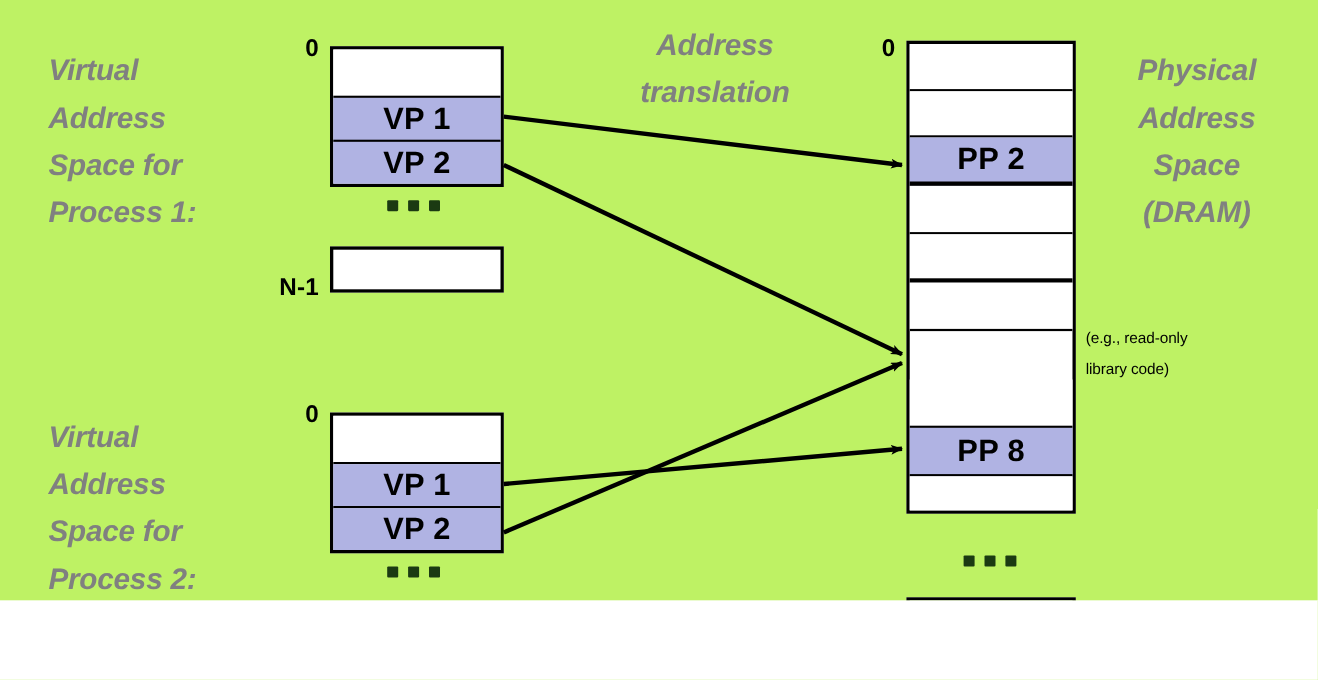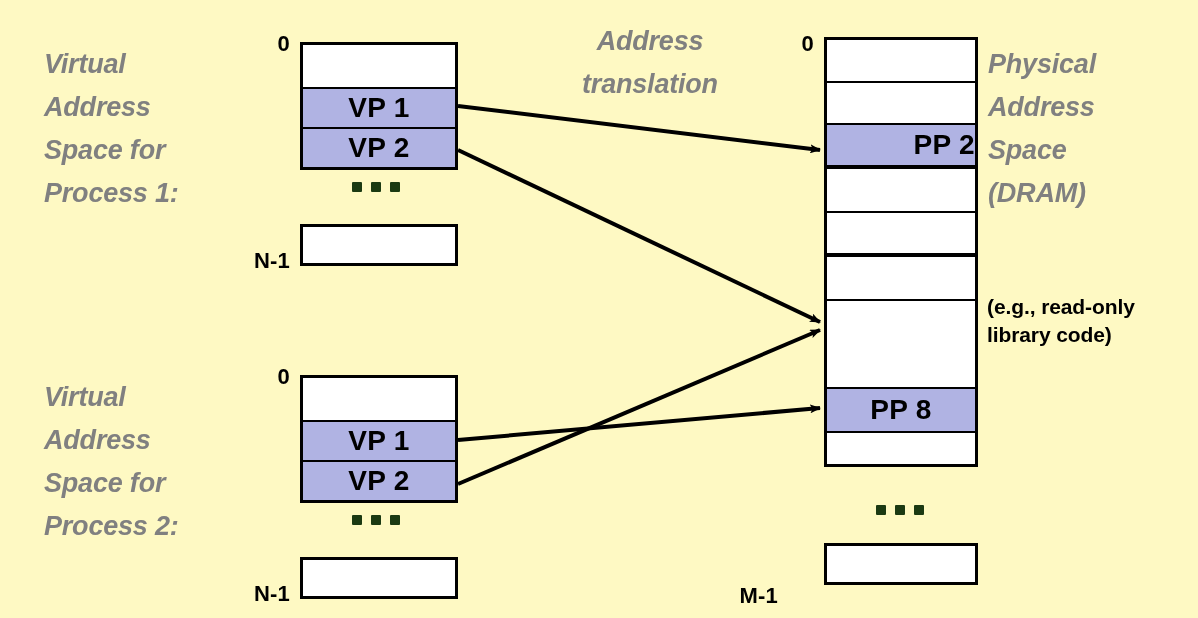--- a/index.html
+++ b/index.html
@@ -3,22 +3,22 @@
 <meta charset="utf-8">
 <style>
   html, body {
     margin: 0;
     padding: 0;
     background: #ffffff;
   }
   #canvas {
     position: relative;
     width: 1198px;
-    height: 618px;
-    background: #fef9c3;
+    height: 546px;
+    background: #bef264;
     font-family: "Liberation Sans", sans-serif;
     overflow: hidden;
   }
 
   
   .caption {
     position: absolute;
     color: #808080;
     font-weight: bold;
     font-style: italic;
@@ -91,22 +91,22 @@
     width: 10px;
     height: 10px;
     background: #1b3a12;
     border-radius: 1px;
   }
 
   
   .note {
     position: absolute;
     color: #000000;
-    font-size: 21px;
-    font-weight: bold;
+    font-size: 14px;
+    font-weight: normal;
     line-height: 28px;
     white-space: pre-line;
     letter-spacing: -0.1px;
   }
 
   
   #arrows {
     position: absolute;
     left: 0;
     top: 0;
@@ -121,21 +121,21 @@
 <div id="canvas">
 
   <div class="caption" style="left:44px; top:43px; width:215px;">Virtual
 Address
 Space for
 Process 1:</div>
 
   <div class="caption center" style="left:528px; top:20px; width:244px;">Address
 translation</div>
 
-  <div class="caption" style="left:988px; top:43px; width:200px;">Physical
+  <div class="caption" style="left:988px; top:43px; width:200px;text-align:center;">Physical
 Address
 Space
 (DRAM)</div>
 
   <div class="idx" style="left:236px; top:31px; width:54px;">0</div>
 
   <div class="membox" style="left:300px; top:42px; width:158px; height:128px;">
     <div class="cell sep-thin" style="top:0px; height:44px;">
       <span></span>
     </div>
@@ -191,21 +191,21 @@
   <div class="membox" style="left:824px; top:37px; width:154px; height:430px;">
 
     <div class="cell sep-thin" style="top:0px; height:43px;">
       <span></span>
     </div>
 
     <div class="cell sep-thin" style="top:43px; height:42px;">
       <span></span>
     </div>
 
-    <div class="cell filled sep-thick" style="top:85px; height:44px;justify-content:flex-end;">
+    <div class="cell filled sep-thick" style="top:85px; height:44px;">
       <span>PP 2</span>
     </div>
 
     <div class="cell sep-thin" style="top:129px; height:44px;">
       <span></span>
     </div>
 
     <div class="cell sep-thick" style="top:173px; height:44px;">
       <span></span>
     </div>

